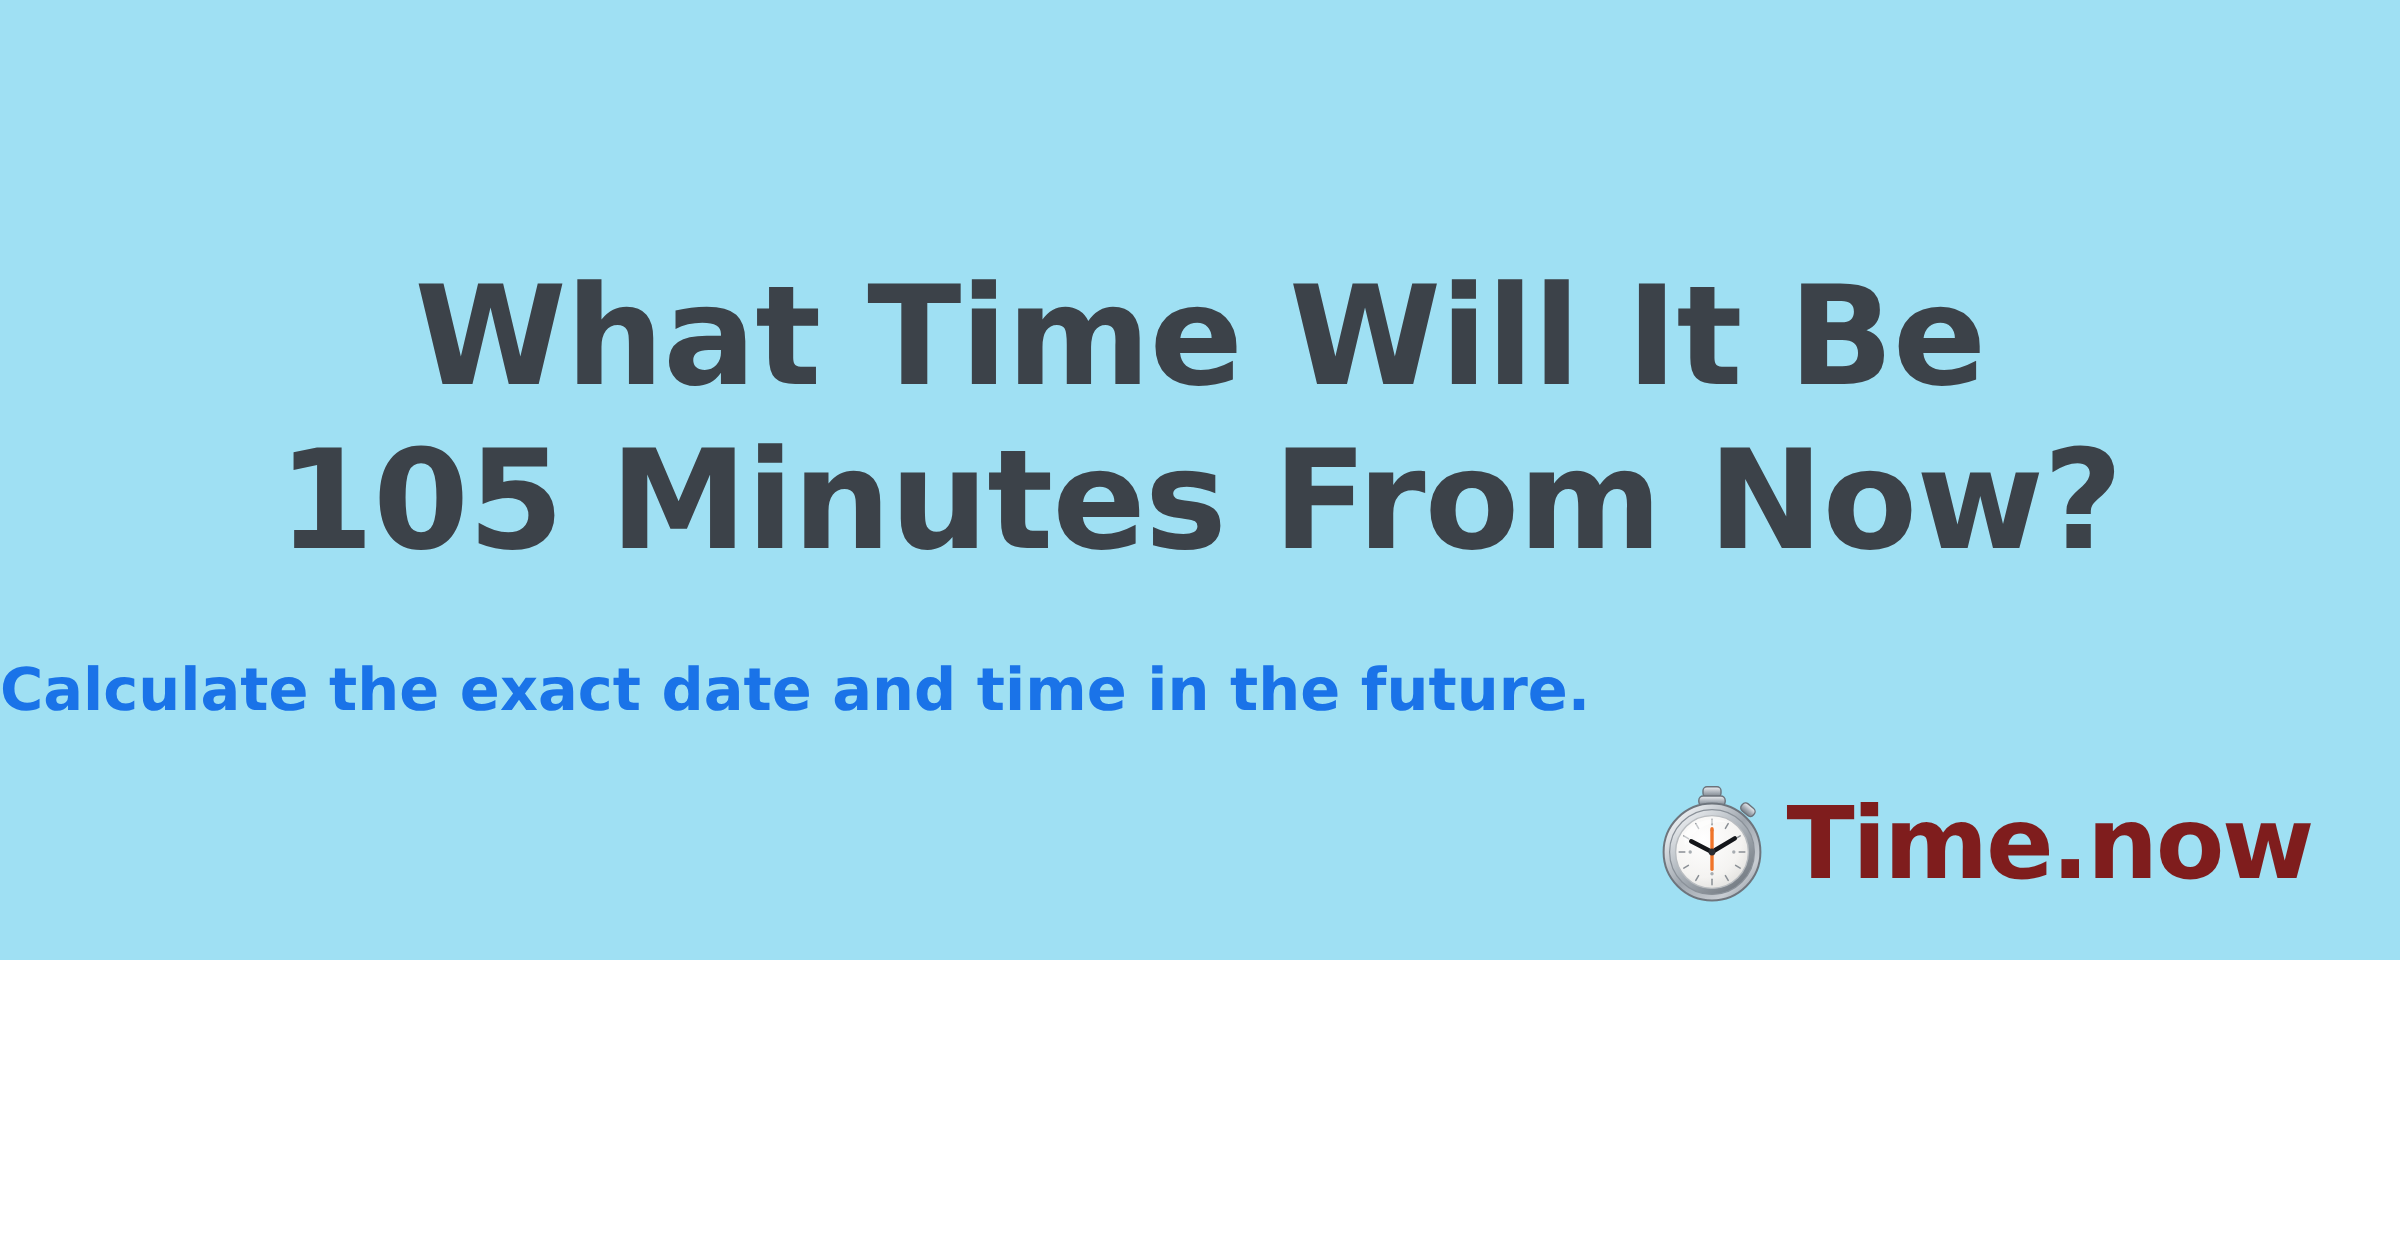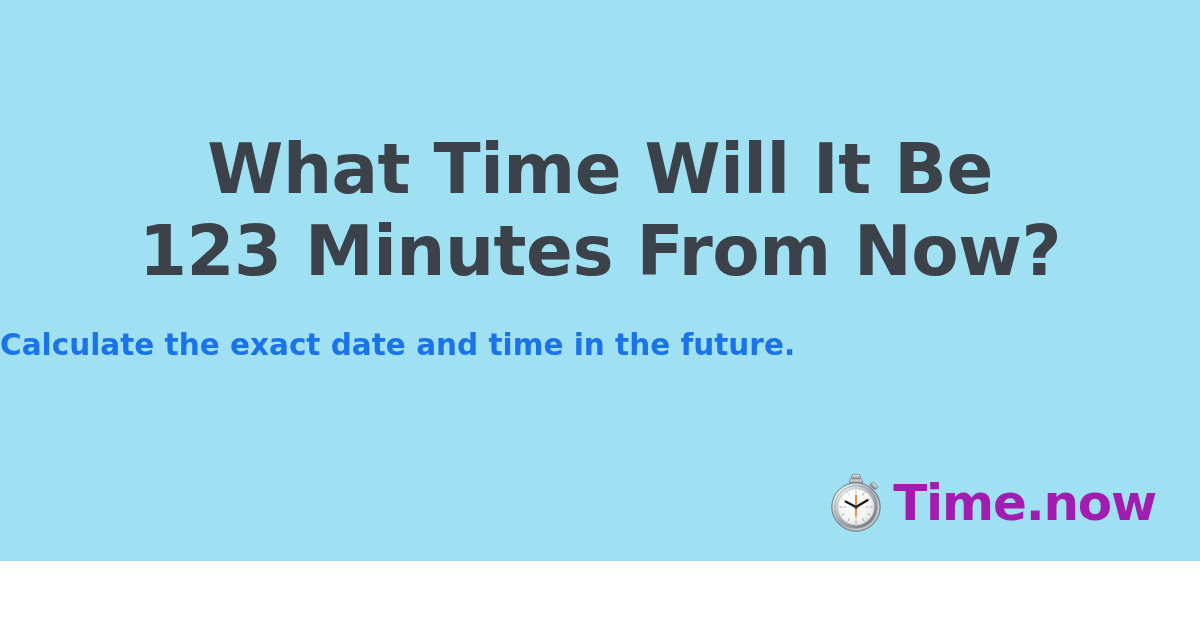--- a/index.html
+++ b/index.html
@@ -9,21 +9,21 @@
   body {
     width: 1200px;
     height: 630px;
     overflow: hidden;
     font-family: "DejaVu Sans", "Liberation Sans", sans-serif;
   }
 
   .poster {
     position: relative;
     width: 1200px;
-    height: 561px;
+    height: 480px;
     background: #9FE0F3;
     box-sizing: border-box;
     overflow: hidden;
   }
 
   
   .headline-block {
     position: absolute;
     left: 0;
     top: 128px;
@@ -87,33 +87,33 @@
     width: 54px;
     height: 60px;
   }
 
   .brand-name {
     font-family: "DejaVu Sans", "Liberation Sans", sans-serif;
     font-weight: bold;
     font-size: 50px;
     line-height: 56px;
     letter-spacing: -1.2px;
-    color: #a21caf;
+    color: #7f1d1d;
     white-space: nowrap;
   }
 </style>
 </head>
 <body>
 
 <div class="poster">
 
   <div class="headline-block">
     <h1 class="headline">
       <span class="headline-line">What Time Will It Be</span>
-      <span class="headline-line">123 Minutes From Now?</span>
+      <span class="headline-line">105 Minutes From Now?</span>
     </h1>
   </div>
 
   <p class="subtitle">Calculate the exact date and time in the future.</p>
 
   <div class="brand">
     <span class="brand-icon">
       <svg viewBox="0 0 54 60" xmlns="http://www.w3.org/2000/svg" aria-hidden="true">
         <defs>
           <linearGradient id="bodyGrad" x1="0" y1="0" x2="1" y2="1">

